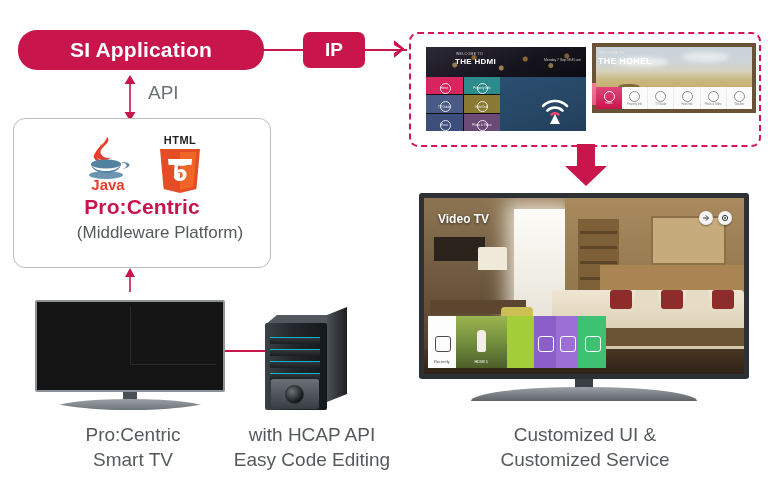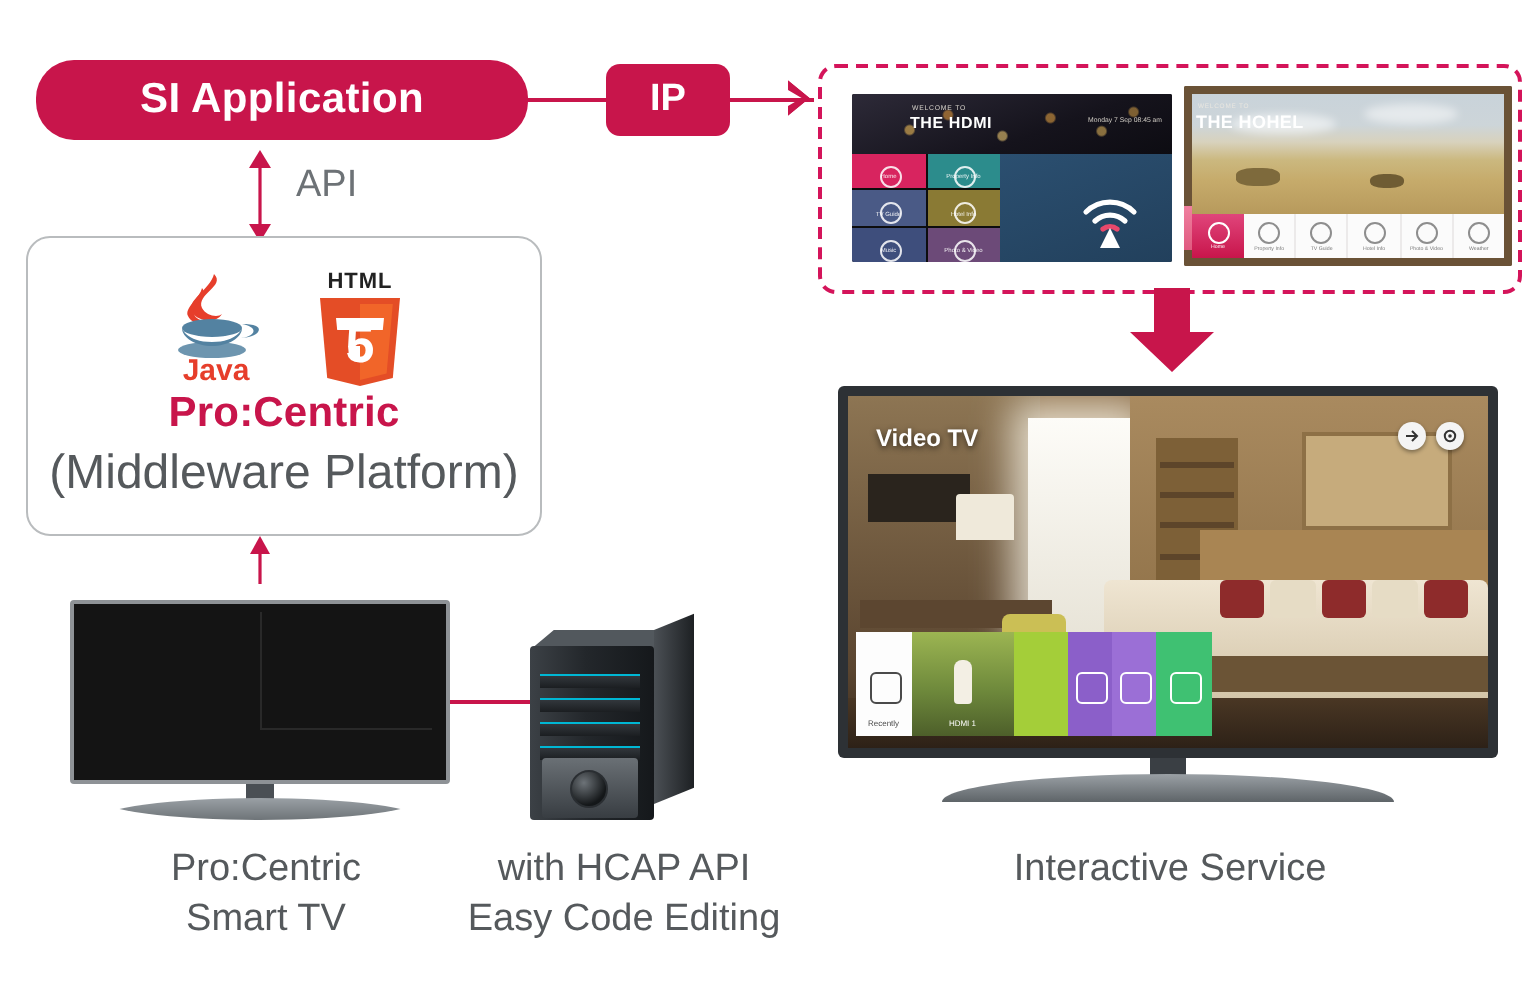--- a/index.html
+++ b/index.html
@@ -52,22 +52,22 @@
   }
   #logos{position:absolute;left:0;top:8px;width:100%;height:66px;
          display:flex;align-items:flex-end;justify-content:center;gap:14px;}
   #java-logo{width:62px;height:62px;position:relative;}
   #html5-logo{width:54px;height:62px;position:relative;margin-top:38px;}
   #pc-title{
     position:absolute;left:0;top:76px;width:100%;text-align:center;
     font-size:21px;color:#C8154B;font-weight:600;letter-spacing:.1px;
   }
   #pc-sub{
-    position:absolute;left:0;top:104px;width:100%;text-align:center;
-    font-size:24px;color:#55595c;
+    position:absolute;left:18px;top:104px;width:100%;text-align:center;
+    font-size:17px;color:#55595c;
   }
   #arrow-mw-up{left:122px;top:268px;width:16px;height:24px;}
 
   
   #tv-left{left:35px;top:300px;width:190px;height:110px;}
   #tv-left .panel{
     position:absolute;left:0;top:0;width:190px;height:92px;
     background:#141414;border:2px solid #8e9296;border-radius:2px;
     box-sizing:border-box;
   }
@@ -161,21 +161,21 @@
     font-size:3px;color:rgba(255,255,255,.9);
   }
   #inset-a .right{
     position:absolute;left:74px;top:30px;right:0;bottom:0;
     background:linear-gradient(160deg,#2b4f70,#22405c);
   }
   #wifi{position:absolute;left:44%;top:32%;width:34px;height:30px;}
 
   
   #inset-b{
-    left:592px;top:43px;width:164px;height:90px;
+    left:592px;top:43px;width:164px;height:70px;
     background:#6a5236;border-radius:1px;overflow:hidden;
     box-shadow:inset 0 0 0 3px #6a5236;
   }
   #inset-b .pic{
     position:absolute;left:4px;top:4px;right:4px;height:60px;
     background:
       linear-gradient(#c9d3da 0%,#cdd5d9 26%,#d8d2bd 40%,#cbb87f 55%,#c6ab6b 72%,#b79a5c 100%);
   }
   #inset-b .cloud1{position:absolute;left:12%;top:16%;width:34%;height:18%;background:rgba(255,255,255,.55);border-radius:50%;filter:blur(2px);}
   #inset-b .cloud2{position:absolute;left:55%;top:9%;width:30%;height:16%;background:rgba(255,255,255,.5);border-radius:50%;filter:blur(2px);}
@@ -528,14 +528,15 @@
 
 <div class="cap" id="cap1">
   <div>Pro:Centric</div>
   <div>Smart TV</div>
 </div>
 <div class="cap" id="cap2">
   <div>with HCAP API</div>
   <div>Easy Code Editing</div>
 </div>
 <div class="cap" id="cap3">
-  <div>Interactive Service</div>
+  <div>Customized UI &amp;</div>
+  <div>Customized Service</div>
 </div>
 
 </body></html>

